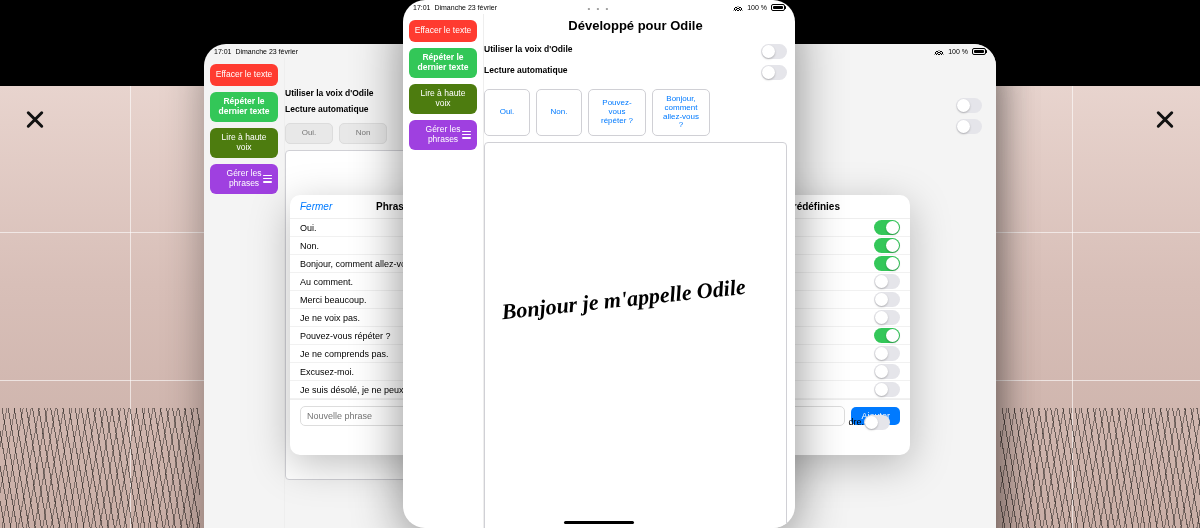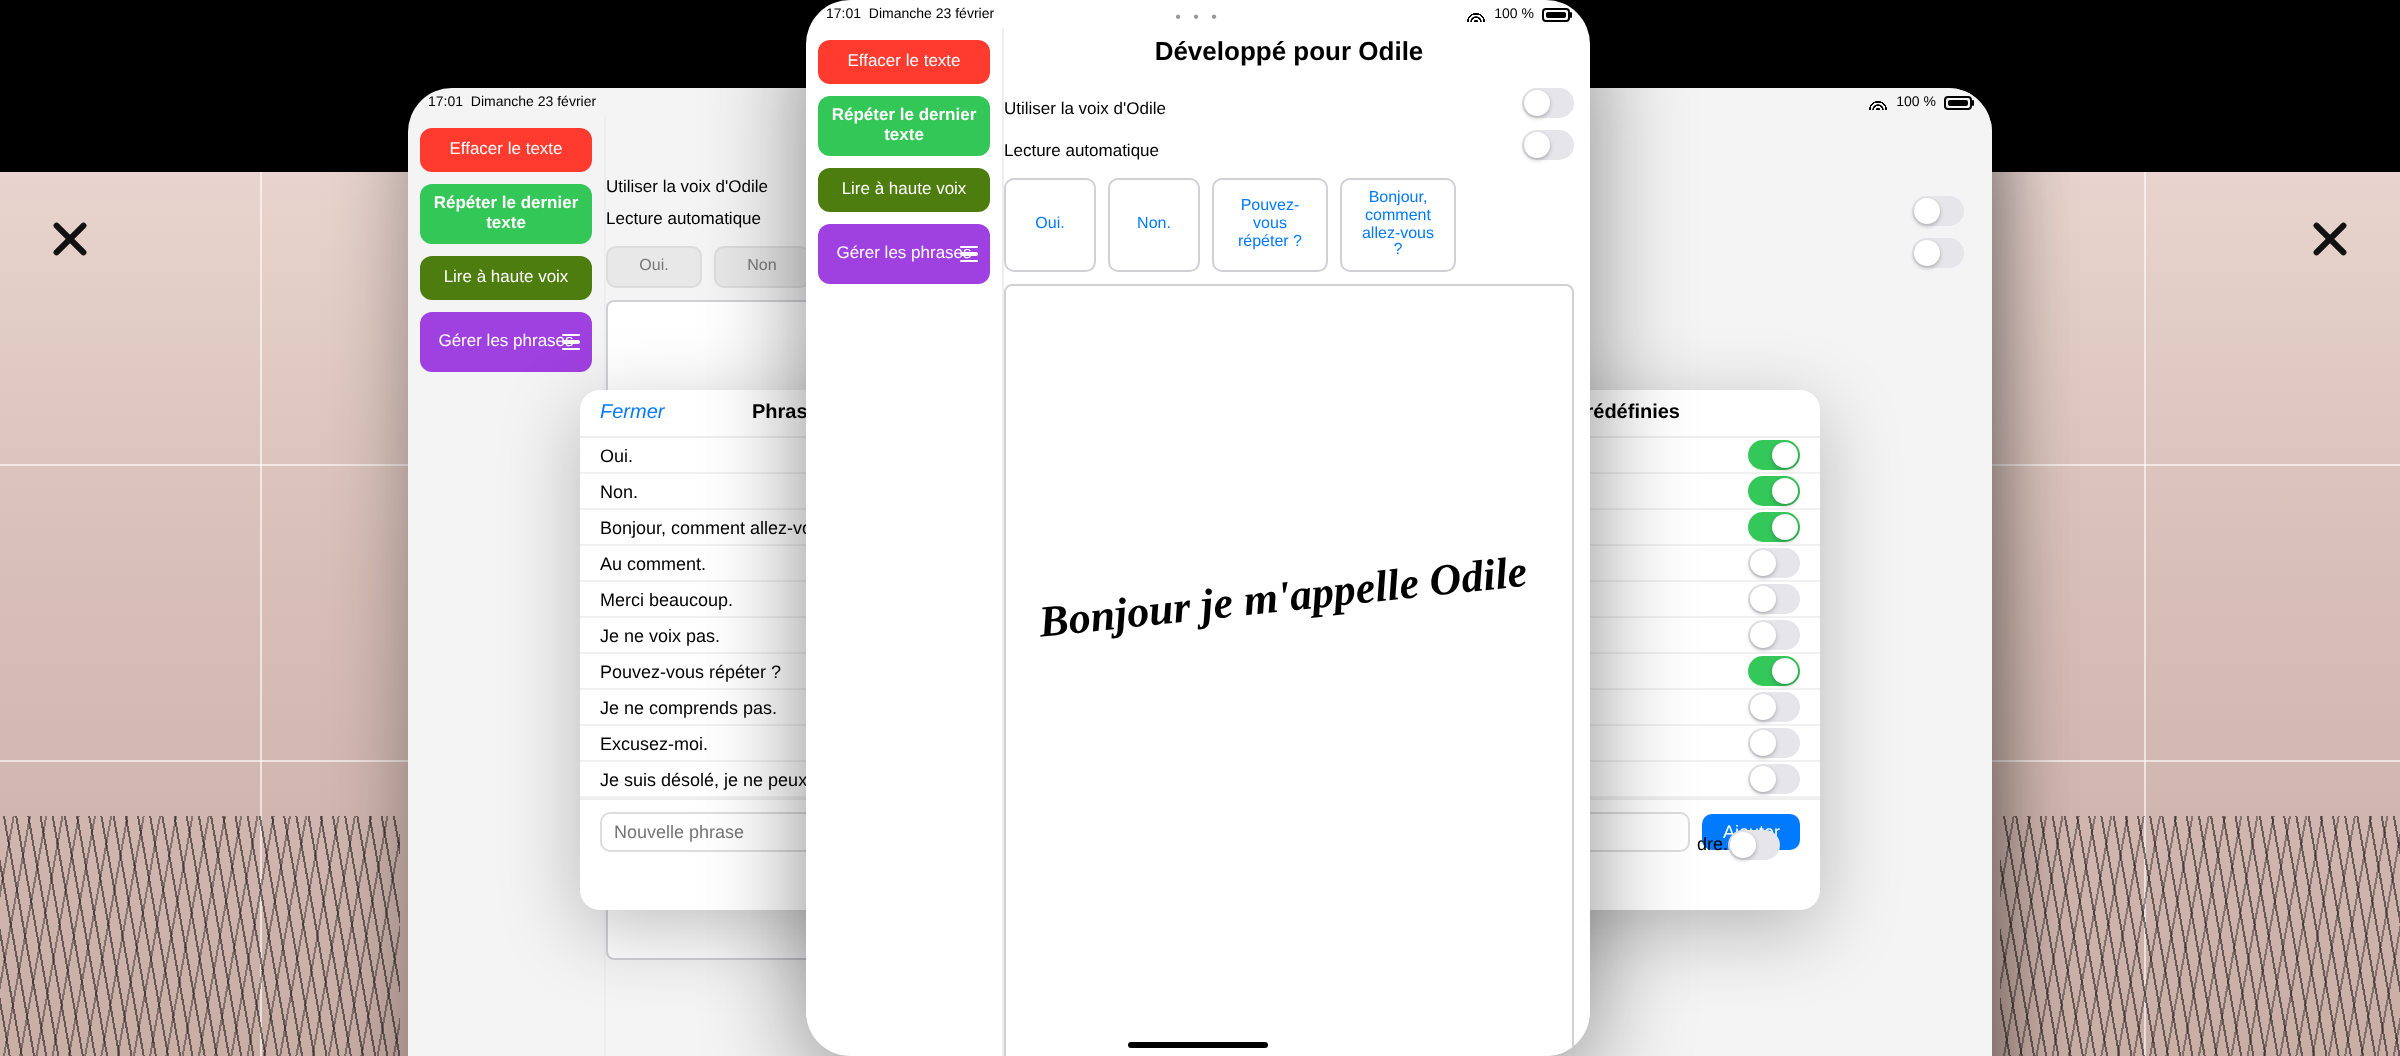--- a/index.html
+++ b/index.html
@@ -75,21 +75,21 @@
   .battery::after { content:""; position:absolute; right:-2px; top:1px; width:1px; height:3px; background:#000; border-radius:1px;}
   .battery .fill { position:absolute; inset:1px; background:#000; border-radius:1px;}
   .wifi { width:10px; height:7px; background:
     radial-gradient(circle at 50% 100%, #000 1px, transparent 1.2px),
     radial-gradient(circle at 50% 100%, transparent 2px, #000 2px 2.7px, transparent 3px),
     radial-gradient(circle at 50% 100%, transparent 3.7px, #000 3.7px 4.4px, transparent 4.6px);
   }
 
   
   .app-body { display: flex; height: calc(100% - 14px); }
-  .sidebar { width: 98px; padding: 6px; display: flex; flex-direction: column; gap: 6px; }
+  .sidebar { width: 80px; padding: 6px; display: flex; flex-direction: column; gap: 6px; }
   .main { flex: 1; padding: 0 8px 8px 0; border-left: 1px solid #eee; }
 
   .btn {
     border-radius: 6px; color: #fff; font-size: 8.5px; line-height: 1.15;
     display: flex; align-items: center; justify-content: center;
     text-align: center; padding: 5px 4px; min-height: 22px; cursor: pointer;
     position: relative;
   }
   .btn.tall { min-height: 30px; }
   .btn-red    { background: #ff3b30; }
@@ -98,22 +98,22 @@
   .btn-purple { background: #9f40e0; }
   .btn .lines {
     position:absolute; right:6px; top:50%; transform:translateY(-50%);
     width:9px; height:8px; display:flex; flex-direction:column; justify-content:space-between;
   }
   .btn .lines span{height:1.3px;background:#fff;border-radius:1px;}
 
   .app-title { text-align: center; font-size: 13px; font-weight: 700; padding: 4px 0 8px; }
 
   .setting-row {
-    display: flex; align-items: flex-end; justify-content: space-between;
-    padding: 3px 0; font-size: 8.5px;
+    display: flex; align-items: flex-start; justify-content: space-between;
+    padding: 3px 0; font-size: 8.5px; font-weight: bold;
   }
   .toggle {
     width: 26px; height: 15px; border-radius: 8px; background: #e5e5ea; position: relative;
     cursor: pointer;
   }
   .toggle.on { background: #34c759; }
   .toggle .knob {
     position: absolute; top: 1px; width: 13px; height: 13px; border-radius: 50%;
     background: #fff; box-shadow: 0 1px 2px rgba(0,0,0,.25);
   }

